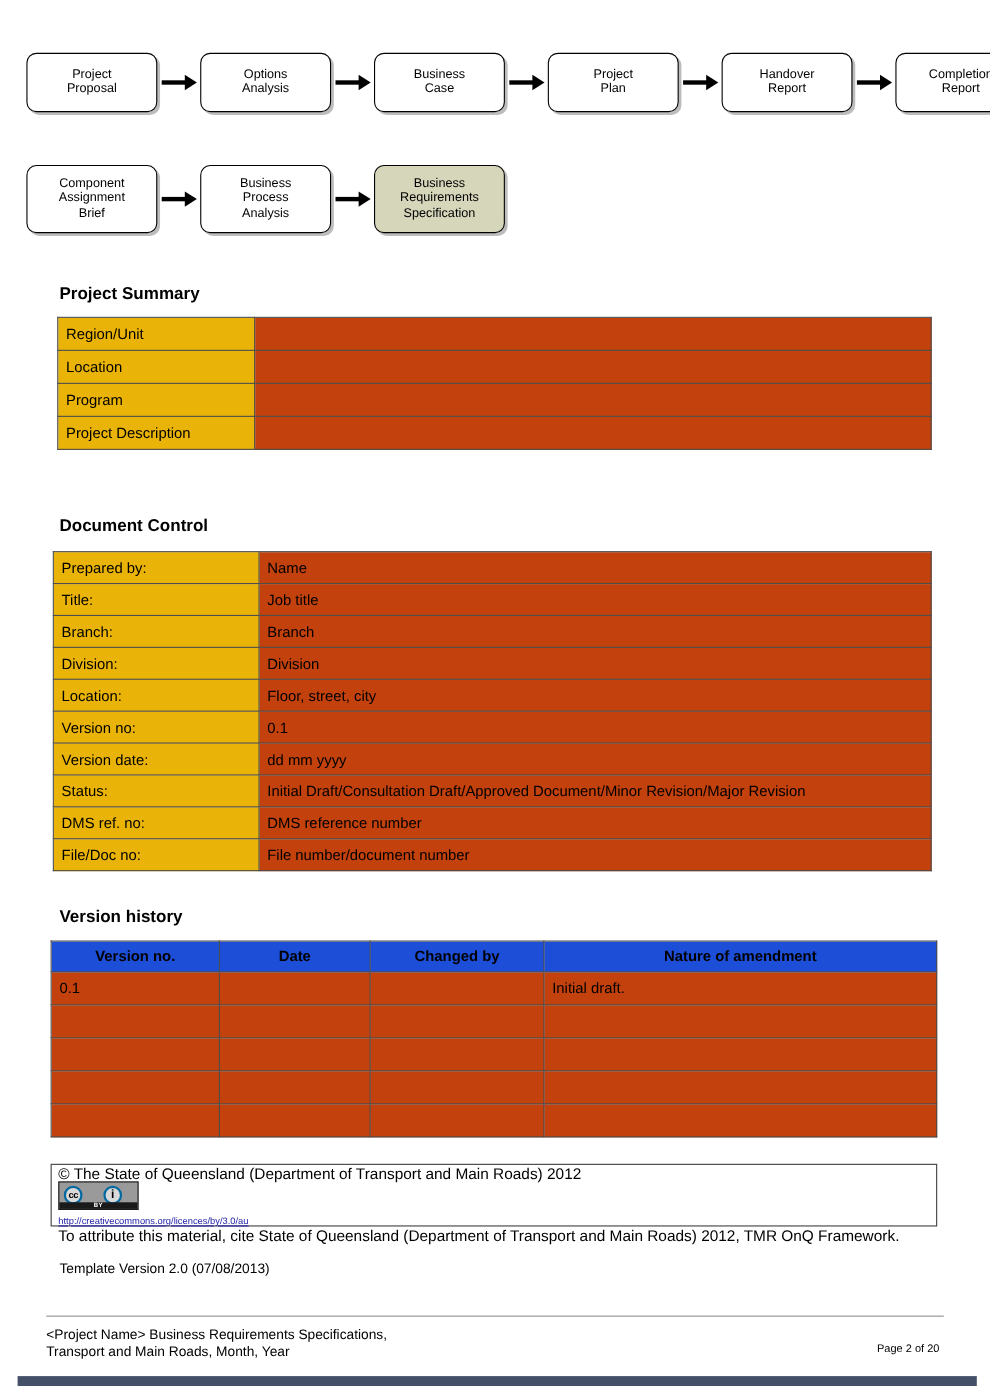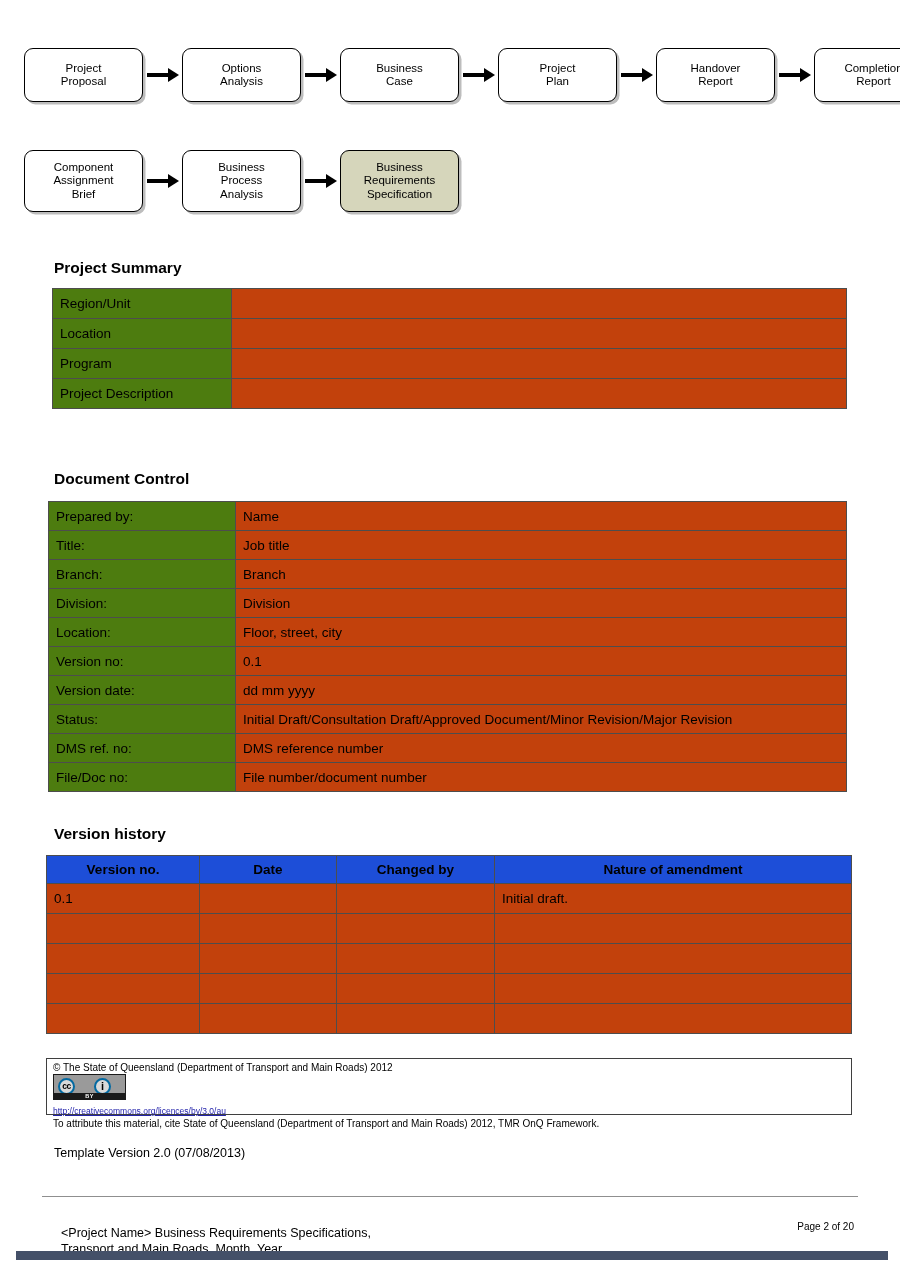--- a/index.html
+++ b/index.html
@@ -104,21 +104,21 @@
   .doc-table td, .doc-table th {
     border: 1px solid #4d4d4d;
     padding: 4px 7px;
     vertical-align: middle;
     text-align: left;
     font-weight: normal;
     background: #c2410c;
     color: #000000;
   }
   .doc-table td.label-cell {
-    background: #4d7c0f;
+    background: #eab308;
   }
 
   #table-project-summary {
     left: 52px;
     top: 288px;
     width: 795px;
   }
   #table-project-summary td { height: 21px; }
   #table-project-summary td.label-cell { width: 164px; }
 
@@ -153,21 +153,21 @@
     left: 46px;
     top: 1058px;
     width: 806px;
     height: 57px;
     box-sizing: border-box;
     border: 1px solid #3f3f3f;
     background: #ffffff;
     padding: 3px 6px 0 6px;
   }
   .copyright-line {
-    font-size: 10px;
+    font-size: 14px;
     line-height: 11px;
     color: #000000;
     white-space: nowrap;
   }
   #cc-license-link {
     font-size: 8.5px;
     line-height: 11px;
     color: #2222aa;
     text-decoration: underline;
     display: inline-block;
@@ -233,26 +233,25 @@
   #footer-rule-top {
     position: absolute;
     left: 42px;
     top: 0;
     width: 816px;
     height: 1px;
     background: #8f8f8f;
   }
   #footer-doc-title {
     position: absolute;
-    left: 61px;
+    left: 42px;
     top: 10px;
     font-size: 12.5px;
     line-height: 15.5px;
     color: #000000;
-    margin-top: 20px;
   }
   #footer-page-number {
     position: absolute;
     right: 46px;
     top: 25px;
     font-size: 10px;
     color: #000000;
   }
   #footer-bar {
     position: absolute;

